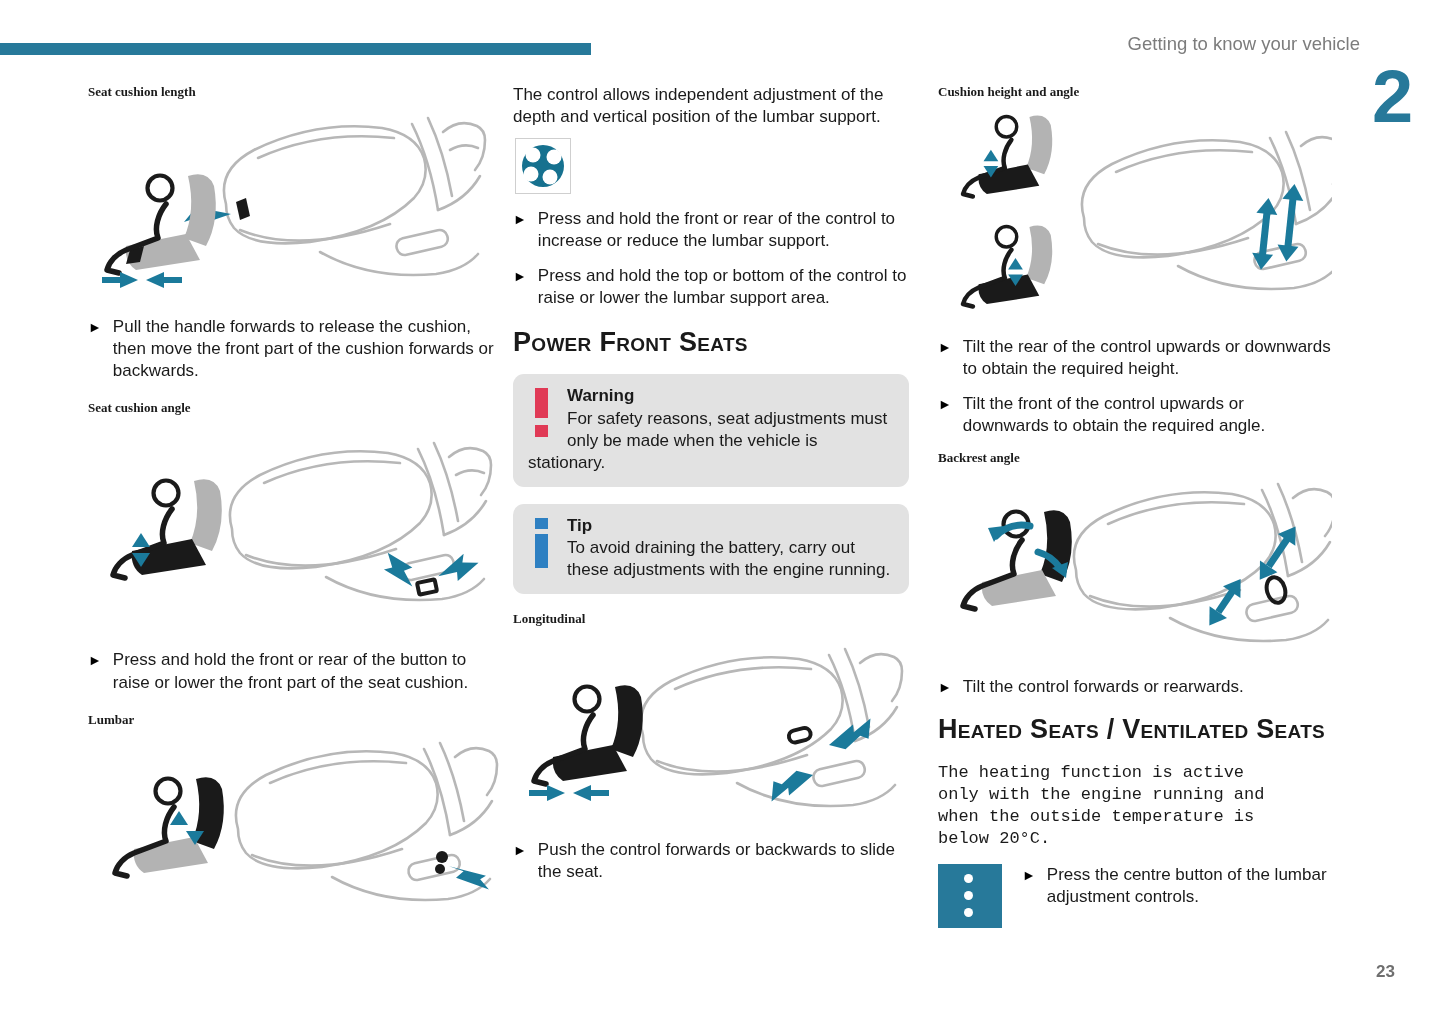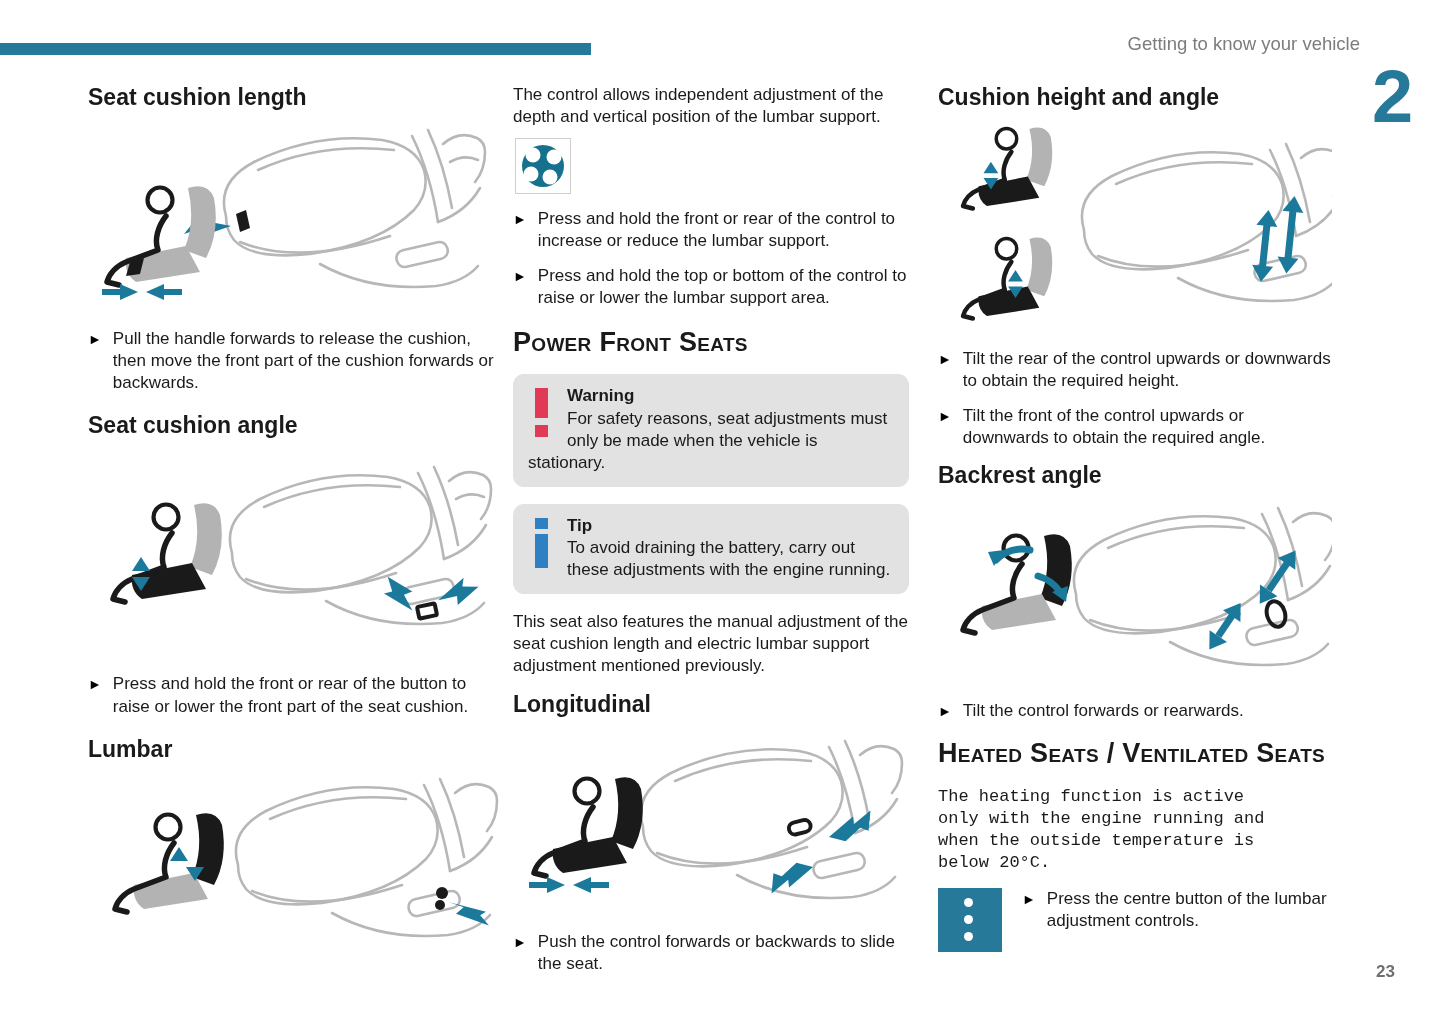--- a/index.html
+++ b/index.html
@@ -11,21 +11,21 @@
   .topbar{position:absolute;left:0;top:43px;width:591px;height:12px;background:#27799a;}
   .header-title{position:absolute;top:33px;right:85px;font-size:18.5px;color:#7c7c7c;}
   .chapter-num{position:absolute;top:60px;left:1372px;font-size:74px;font-weight:bold;color:#27799a;line-height:1;}
   .page-num{position:absolute;top:962px;left:1376px;font-size:17px;font-weight:bold;color:#6f6f6f;}
 
   .col{position:absolute;top:84px;}
   #col-left{left:88px;width:414px;}
   #col-mid{left:513px;width:396px;}
   #col-right{left:938px;width:394px;}
 
-  h3{font-size:23px;font-weight:bold;margin:0 0 10px 0;line-height:1.2;}
+  h3{font-size:13px;font-weight:bold;margin:0 0 10px 0;line-height:1.2;font-family:Liberation Serif, serif;}
   h2{font-size:27px;font-weight:bold;margin:0 0 16px 0;line-height:1.18;
      font-variant-caps:small-caps;letter-spacing:0.3px;}
   p{font-size:17px;line-height:1.3;margin:0 0 10px 0;}
 
   .bullet{display:flex;gap:11px;margin:0 0 13px 0;font-size:17px;line-height:1.3;}
   .bullet .marker{flex:0 0 auto;font-size:14px;padding-top:2px;color:#000;}
 
   .illus{position:relative;margin:0 0 10px 0;}
   .illus svg{display:block;}
 
@@ -203,21 +203,20 @@
 
   <div class="graybox">
     <div class="tip-icon">
         <div class="dot"></div>
         <div class="bar"></div>
       </div>
     <div class="box-title">Tip</div>
     <div class="box-text">To avoid draining the battery, carry out these adjustments with the engine running.</div>
   </div>
 
-  <p>This seat also features the manual adjustment of the seat cushion length and electric lumbar support adjustment mentioned previously.</p>
 
   <h3 style="margin-top:14px;">Longitudinal</h3>
 
   <div class="illus" style="height:192px;">
     <svg width="396" height="192" viewBox="0 0 396 192">
       <g transform="translate(104,0)" class="seat-outline">
         <path d="M243,26 q16,-14 34,-6 q8,4 8,14 q0,18 -10,30"></path>
         <path d="M212,18 q18,36 26,86"></path>
         <path d="M228,12 q16,34 24,78"></path>
         <path d="M238,104 q28,-10 42,-34"></path>

